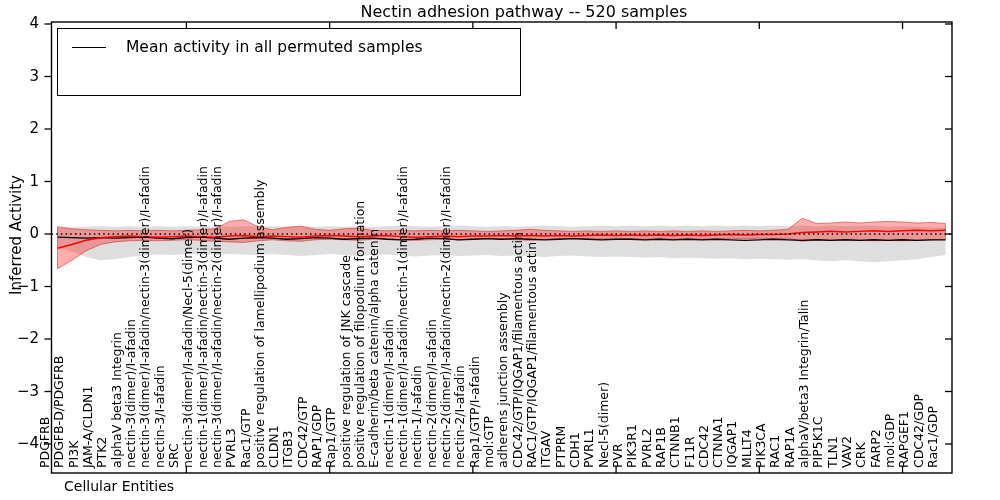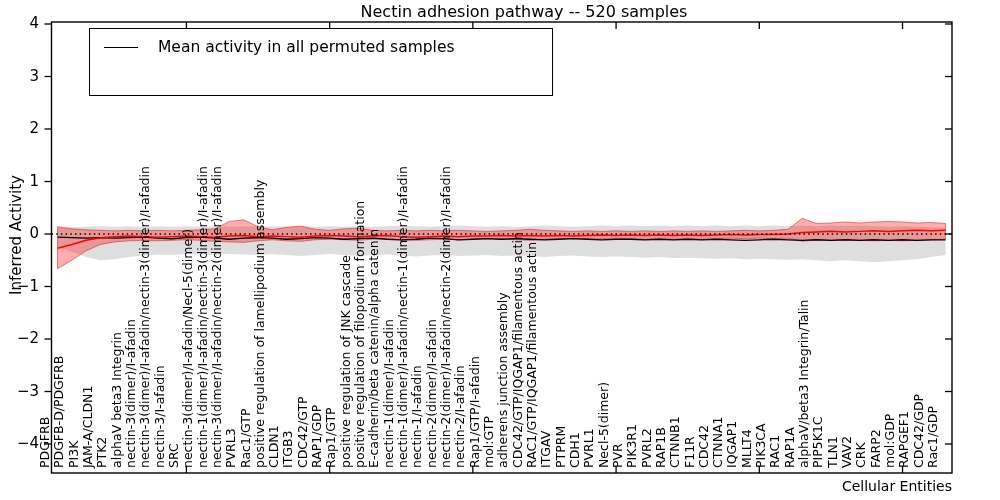--- a/index.html
+++ b/index.html
@@ -1,30 +1,30 @@
 <!DOCTYPE html>
 <html><head>
 <meta charset="utf-8">
 <style>
   html,body{margin:0;padding:0;background:#fff;}
   .fig{position:relative;width:1000px;height:500px;background:#ffffff;
        font-family:"DejaVu Sans", sans-serif;color:#000;overflow:hidden;}
   .title{position:absolute;left:0;top:2px;width:1000px;text-align:center;
          font-size:16px;margin-left:24px;}
-  .xlabel{position:absolute;left:52px;top:478px;width:900px;text-align:right;font-size:14px;}
+  .xlabel{position:absolute;left:64px;top:478px;width:900px;text-align:left;font-size:14px;}
   .ylabel{position:absolute;left:-64px;top:226px;width:160px;text-align:center;font-size:15px;
           transform:rotate(-90deg);}
   #plot-svg{position:absolute;left:0;top:0;}
   #yticks{position:absolute;left:0;top:0;width:47px;height:500px;}
   .ytick{position:absolute;right:8px;width:39px;text-align:right;font-size:15px;line-height:17px;}
   #xlabels{position:absolute;left:0;top:15px;width:1000px;height:464px;overflow:hidden;}
   .xlab{position:absolute;white-space:nowrap;font-size:12.5px;line-height:13px;
         transform-origin:0 100%;transform:rotate(-90deg);}
   .legend{position:absolute;left:57px;top:28px;width:464px;height:68px;background:#ffffff;
-          border:1.5px solid #000;box-sizing:border-box;margin-left:32px;}
+          border:1.5px solid #000;box-sizing:border-box;}
   .lrow{position:absolute;left:0;height:30px;display:flex;align-items:center;}
   .lrow1{top:3px;} .lrow2{top:35px;}
   .lline{display:inline-block;width:34px;height:0;border-top:1.6px solid #000;margin-left:14px;}
   .ltext{margin-left:20px;font-size:15.5px;}
 </style>
 </head>
 <body>
 
 <div class="fig">
   <div class="title">Nectin adhesion pathway -- 520 samples</div>

